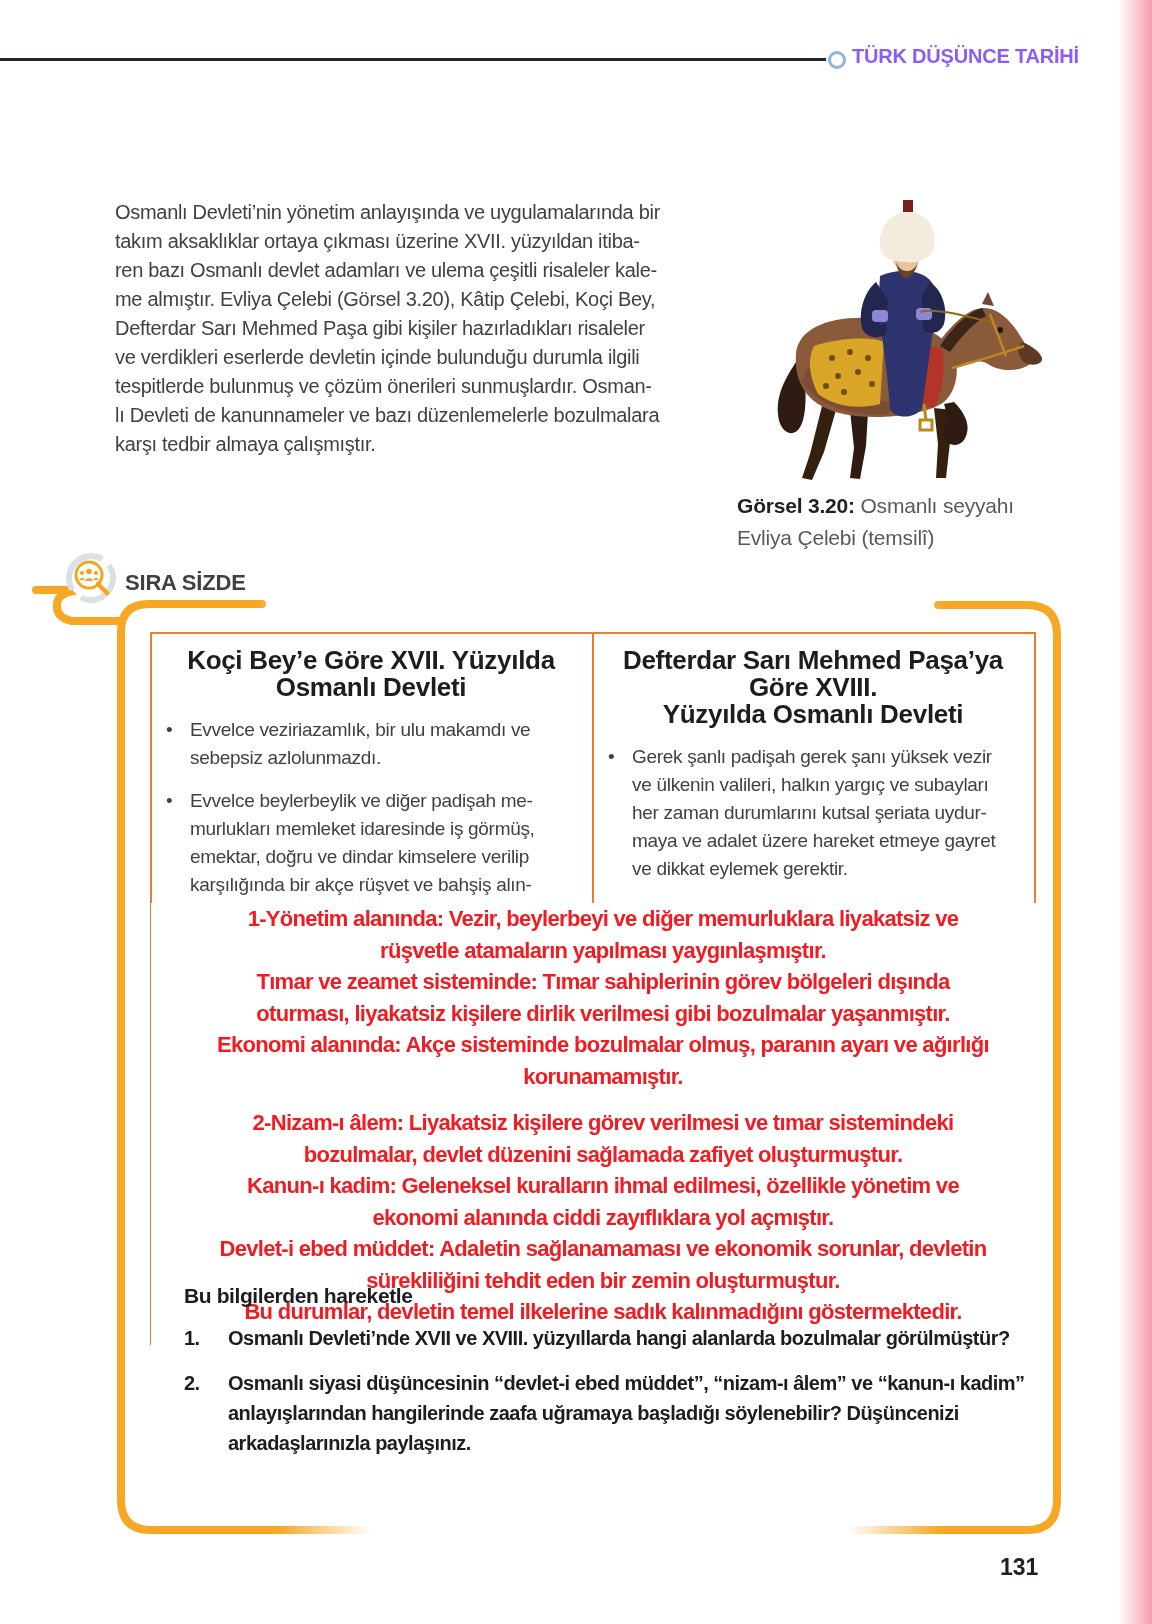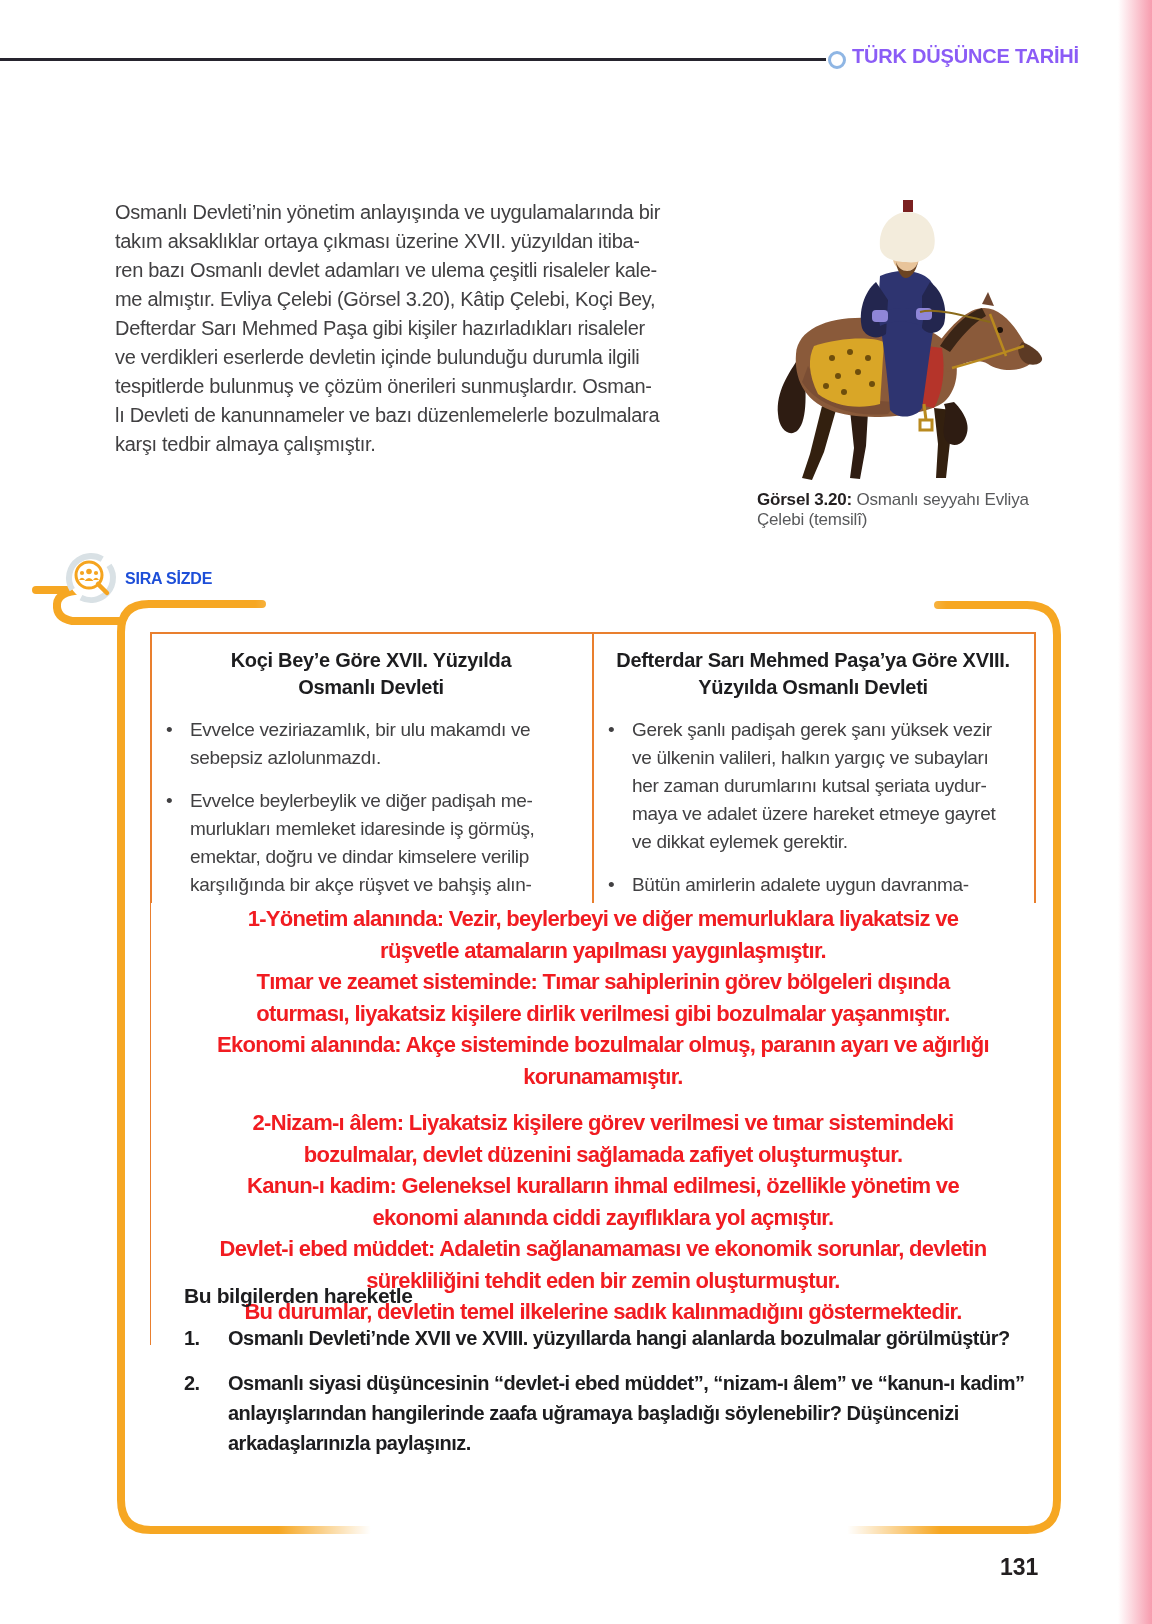--- a/index.html
+++ b/index.html
@@ -18,38 +18,38 @@
              letter-spacing:-0.2px;color:#8b5cf6;}
 
   
   .art-title{position:absolute;left:115px;top:112px;font-weight:bold;font-size:23px;
              line-height:36px;letter-spacing:-0.6px;color:#F2771E;white-space:pre-line;}
   .art-body{position:absolute;left:115px;top:198px;width:620px;font-size:20px;line-height:29px;
             letter-spacing:-0.3px;color:#414042;white-space:pre-line;}
 
   
   .figure-box{position:absolute;left:738px;top:196px;width:308px;height:288px;}
-  .figure-cap{position:absolute;left:737px;top:490px;width:312px;font-size:17px;line-height:20px;
-              letter-spacing:-0.2px;color:#58595B;margin-left:20px;}
+  .figure-cap{position:absolute;left:737px;top:490px;width:312px;font-size:21px;line-height:32px;
+              letter-spacing:-0.2px;color:#58595B;}
   .figure-cap b{color:#231F20;}
 
   
-  .ss-label{position:absolute;left:125px;top:570px;font-weight:bold;font-size:16px;
-            letter-spacing:-0.2px;color:#1d4ed8;}
+  .ss-label{position:absolute;left:125px;top:570px;font-weight:bold;font-size:22px;
+            letter-spacing:-0.2px;color:#404040;}
   .gold-svg{position:absolute;left:0;top:0;width:1152px;height:1624px;pointer-events:none;}
   .ss-icon{position:absolute;left:64px;top:551px;width:54px;height:54px;}
 
   
   .two-col-box{position:absolute;left:150px;top:632px;width:886px;height:713px;
                border:2px solid #E97F2E;box-sizing:border-box;background:#fff;}
   .col-divider{position:absolute;left:440px;top:0;bottom:0;width:2px;background:#E97F2E;}
   .col{position:absolute;top:0;width:438px;}
   .col.left{left:0;}
   .col.right{left:442px;}
-  .box-title{margin:13px 10px 0 10px;text-align:center;font-weight:bold;font-size:20px;
+  .box-title{margin:13px 10px 0 10px;text-align:center;font-weight:bold;font-size:26px;
              line-height:27px;letter-spacing:-0.3px;color:#1D1D1F;white-space:pre-line;}
   .bullet-row{display:flex;margin:15px 6px 0 14px;font-size:19px;line-height:28px;
               letter-spacing:-0.3px;color:#414042;}
   .bullet-row .marker{width:24px;flex:none;text-align:left;}
   .bullet-row .btext{white-space:pre-line;}
 
   
   .annotation-overlay{position:absolute;left:151px;top:903px;width:901px;height:442px;
                       background:#ffffff;}
   .red-par{position:relative;margin:0;padding:0 0 0 3px;font-weight:bold;font-size:22px;

